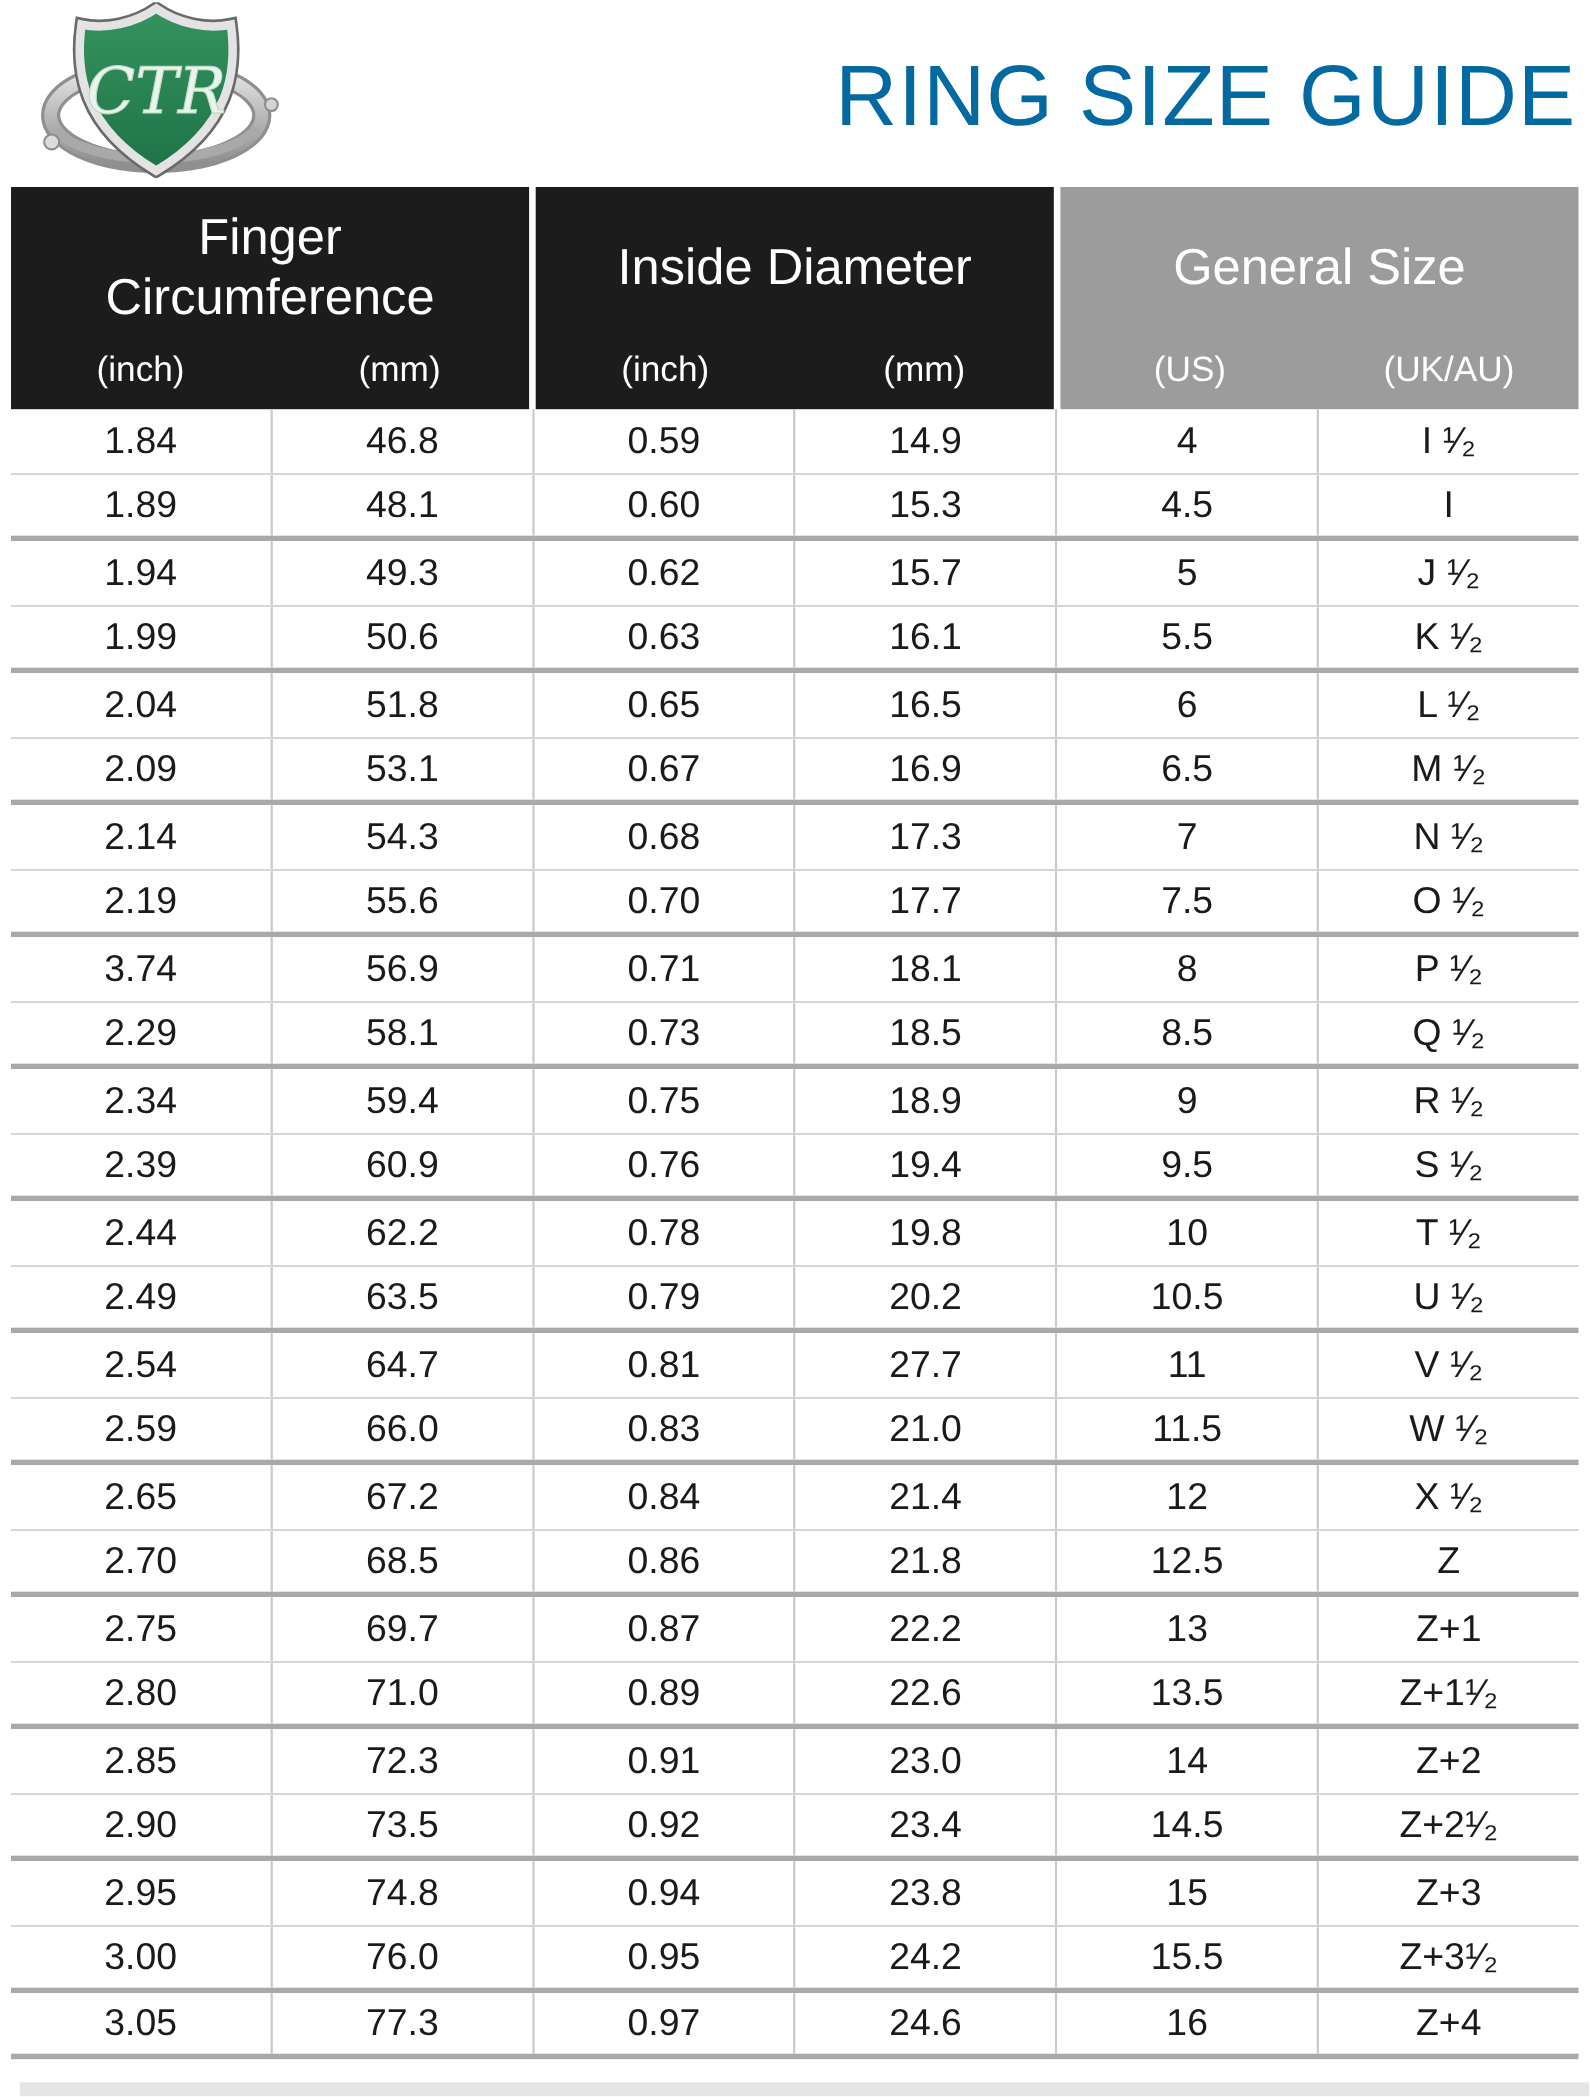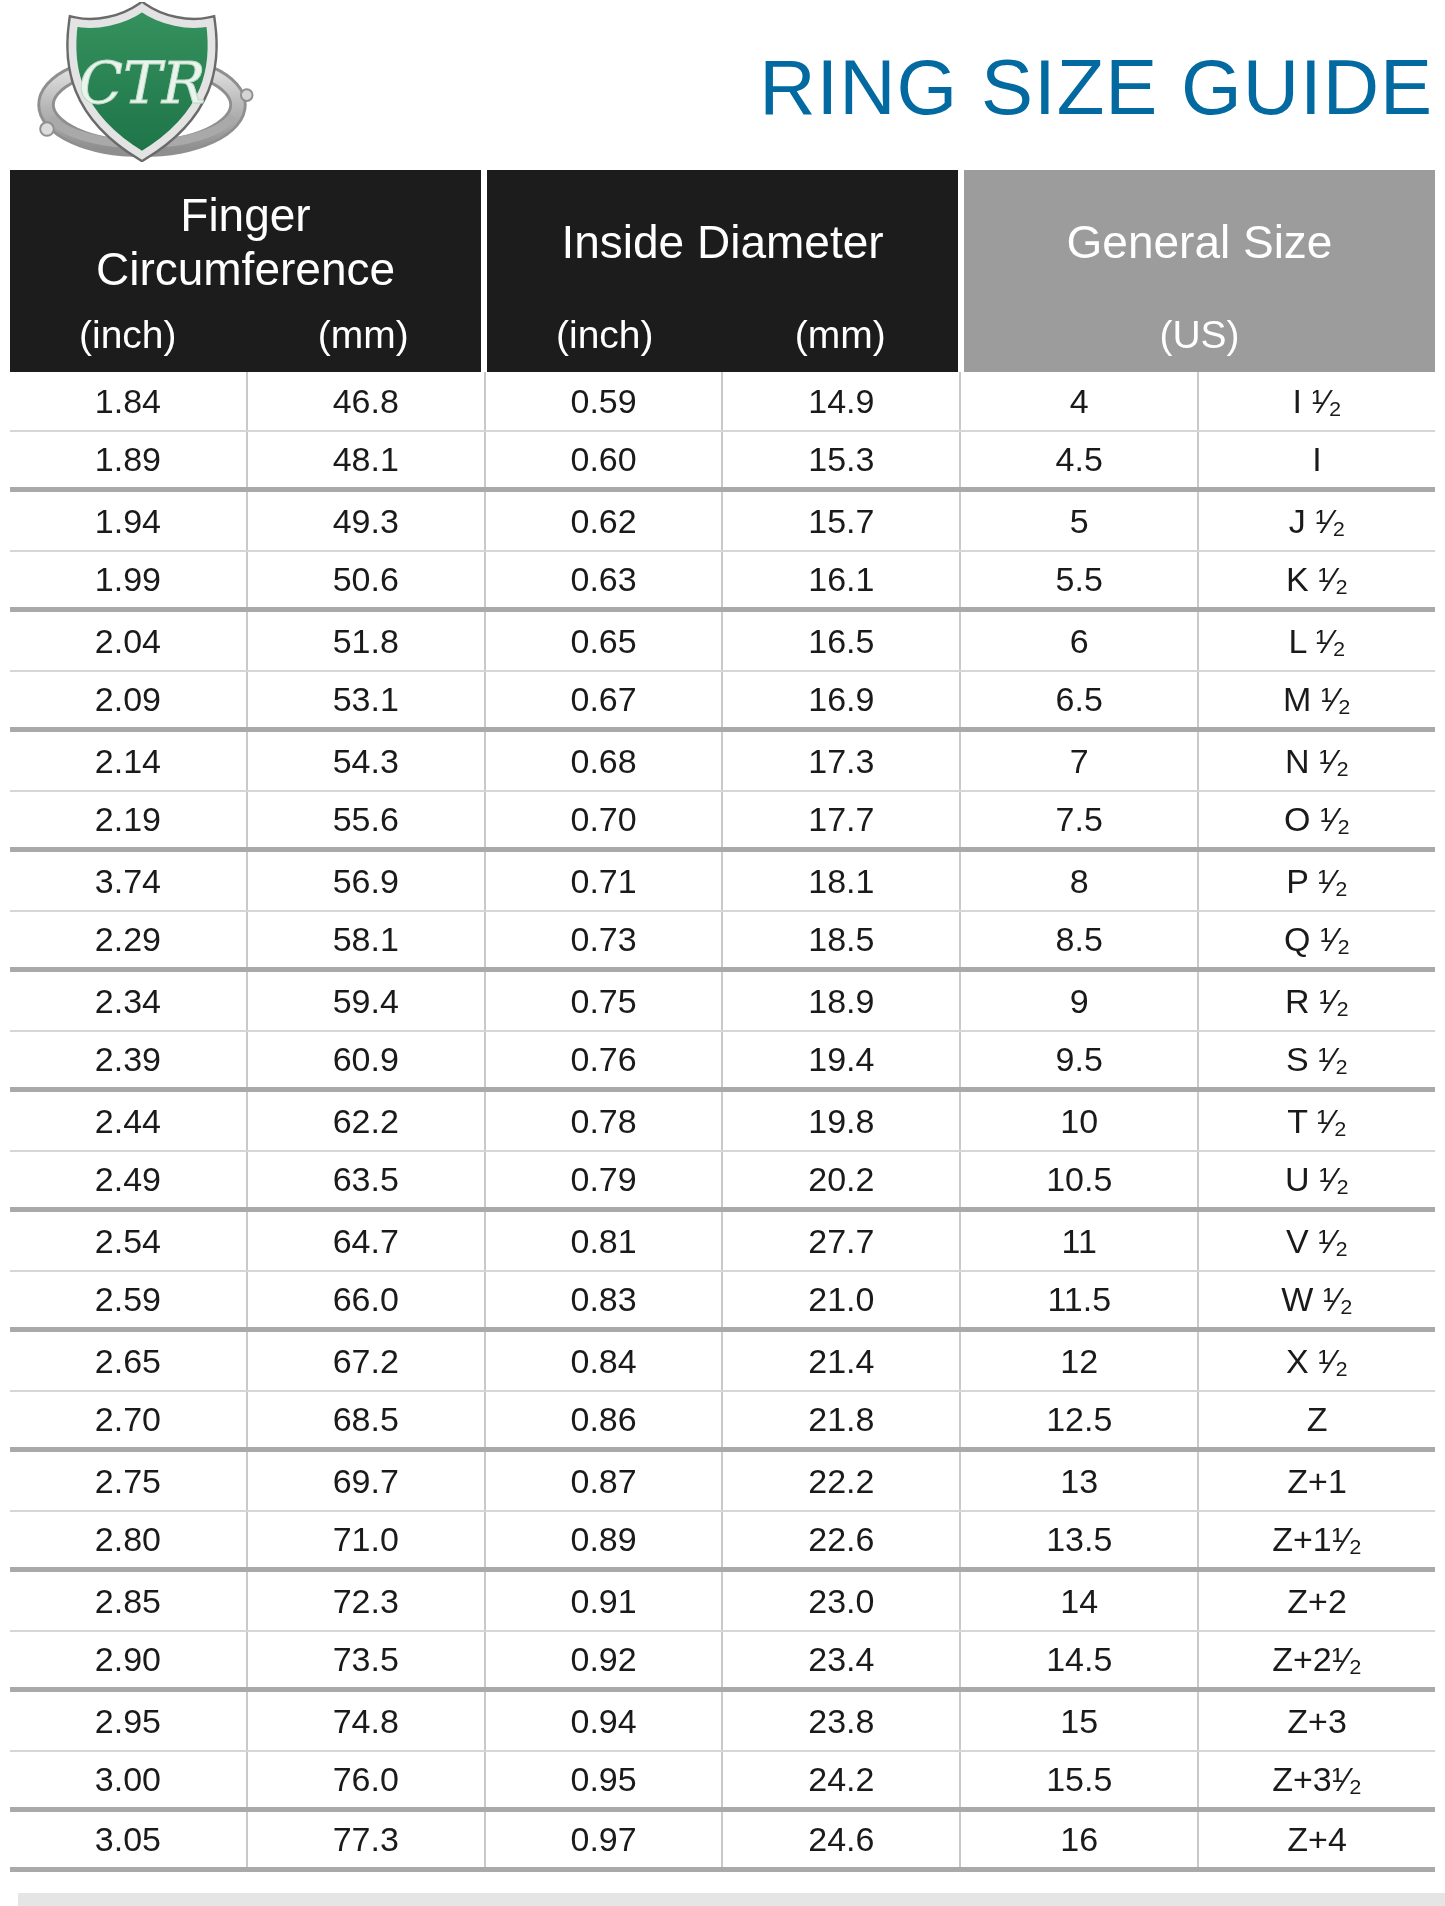--- a/index.html
+++ b/index.html
@@ -27,21 +27,21 @@
     flex:1 1 0;display:flex;flex-direction:column;
     color:#ffffff;box-sizing:border-box;
   }
   .hgroup.dark{background:#1c1c1c;}
   .hgroup.gray{background:#9c9c9c;}
   .htitle{
     flex:1 1 auto;display:flex;align-items:center;justify-content:center;
     text-align:center;font-size:46px;line-height:1.18;padding:8px 55px 0 55px;
   }
   .hsubs{display:flex;height:58px;padding-bottom:8px;}
-  .hsubs span{flex:1 1 0;text-align:center;font-size:39px;line-height:58px;}
+  .hsubs span{flex:1 1 0;text-align:center;font-size:32px;line-height:58px;}
 
   .tbody{border-bottom:0;}
   .trow{
     display:flex;height:60px;box-sizing:border-box;
     border-bottom:2px solid #d6d6d6;
     background:#ffffff;
   }
   .trow.thick{border-bottom:5px solid #a9a9a9;}
   .tcell{
     flex:1 1 0;display:flex;align-items:center;justify-content:center;
@@ -103,20 +103,21 @@
         <div class="htitle">Inside Diameter</div>
         <div class="hsubs">
           <span>(inch)</span>
           <span>(mm)</span>
         </div>
       </div>
       <div class="hgroup gray">
         <div class="htitle">General Size</div>
         <div class="hsubs">
           <span>(US)</span>
+          <span>(UK/AU)</span>
         </div>
       </div>
     </div>
 
     <div class="tbody" id="tbody">
         <div class="trow">
           <div class="tcell">1.84</div>
           <div class="tcell">46.8</div>
           <div class="tcell">0.59</div>
           <div class="tcell">14.9</div>

